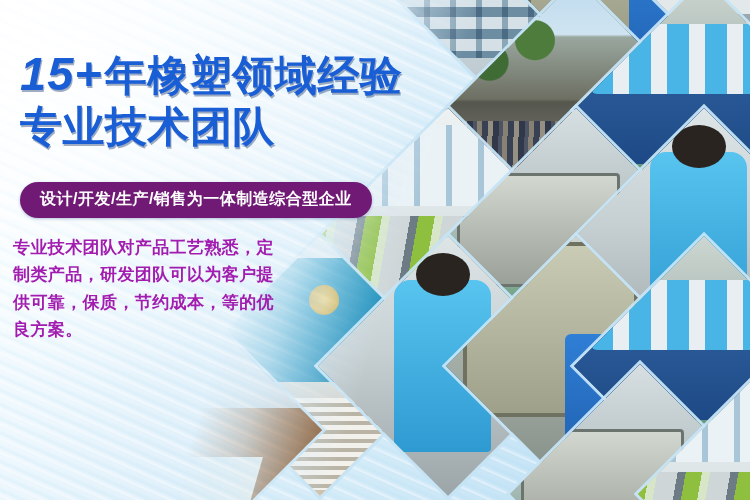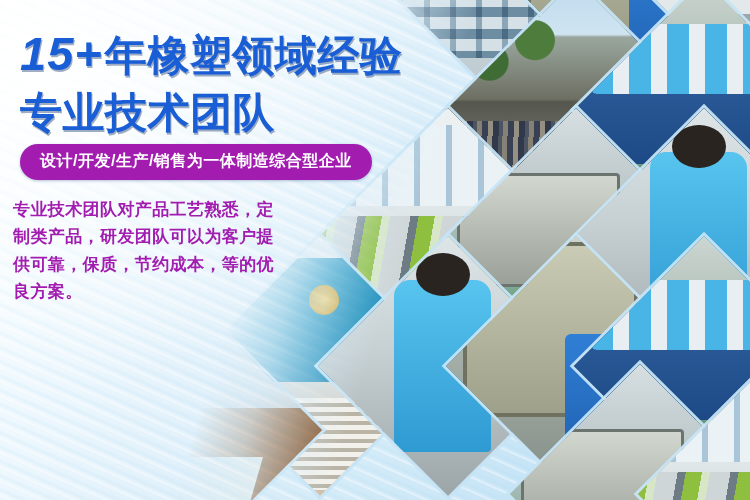--- a/index.html
+++ b/index.html
@@ -137,46 +137,46 @@
   .ph-racks{background:linear-gradient(#dde5e7,#c3ccce 50%,#8f999b);}
   .ph-racks::before{content:"";position:absolute;inset:10% 6%;
     background:repeating-linear-gradient(#9aa7ad 0 8px,#e3e9ea 8px 28px);}
   .ph-racks::after{content:"";position:absolute;left:10%;bottom:12%;width:70%;height:20%;
     background:repeating-linear-gradient(90deg,#2f6fb8 0 18px,#8fb9dd 18px 30px);}
 
   
   .text-panel {
     position:absolute; left:0; top:0;
     width:430px; height:500px;
-    padding:28px 0 0 0;
+    padding:48px 0 0 0;
   }
 
   .headline { margin-left:20px; }
   .headline .line {
     font-weight:bold;
     color:#1a5ed6;
     letter-spacing:.5px;
     line-height:1.12;
     text-shadow:1px 2px 0 rgba(30,60,110,.42);
     white-space:nowrap;
   }
   .headline .line1 { font-size:42px; }
   .headline .line1 .num {
     font-style:italic;
     font-size:47px;
     letter-spacing:1px;
     padding-right:2px;
   }
-  .headline .line2 { font-size:42px; margin-top:8px; }
+  .headline .line2 { font-size:42px; margin-top:2px; }
 
   .pill {
     display:inline-block;
-    margin:8px 0 0 20px;
+    margin:32px 0 0 20px;
     padding:7px 20px 8px;
-    background:#a21caf;
+    background:#701a75;
     color:#ffffff;
     font-size:16px;
     font-weight:bold;
     letter-spacing:.5px;
     border-radius:999px;
     white-space:nowrap;
     box-shadow:0 1px 3px rgba(20,60,130,.3);
   }
 
   .body-copy {

